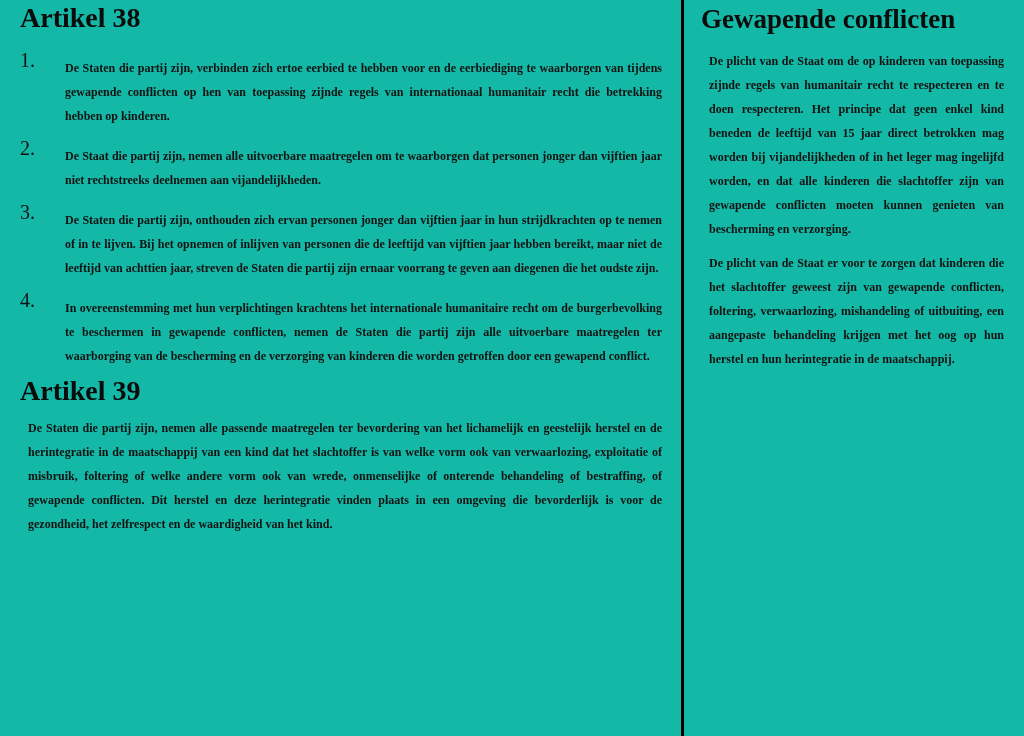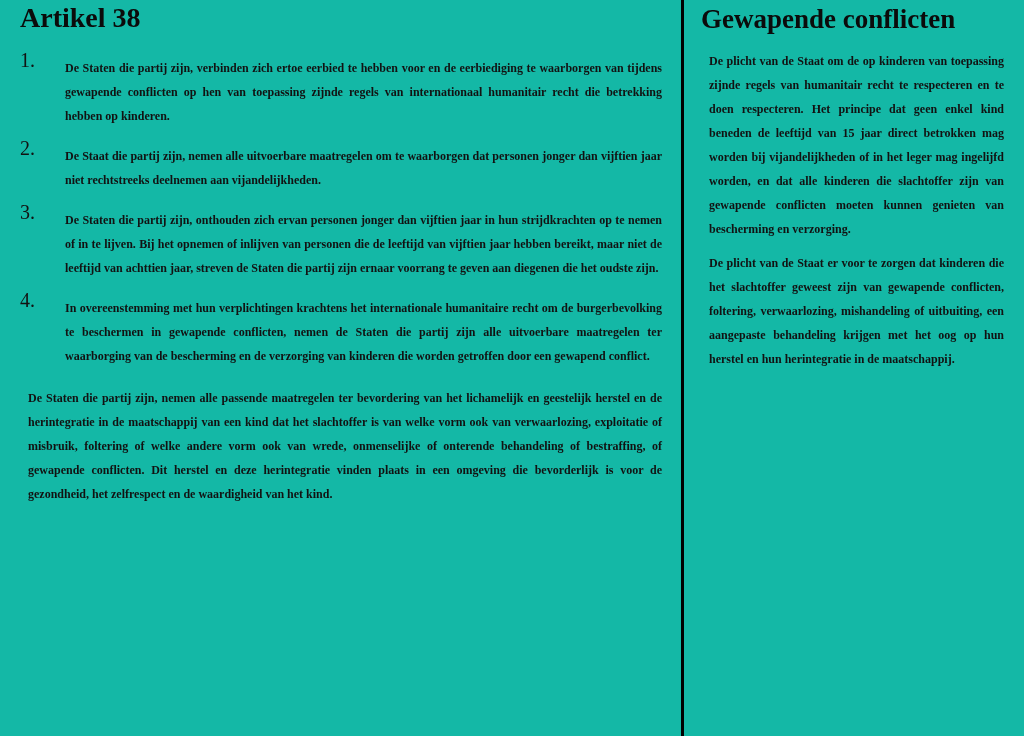--- a/index.html
+++ b/index.html
@@ -112,20 +112,21 @@
         <div class="body-text itext">De Staten die partij zijn, onthouden zich ervan personen jonger dan vijftien jaar in hun strijdkrachten op te nemen of in te lijven. Bij het opnemen of inlijven van personen die de leeftijd van vijftien jaar hebben bereikt, maar niet de leeftijd van achttien jaar, streven de Staten die partij zijn ernaar voorrang te geven aan diegenen die het oudste zijn.</div>
       </div>
 
       <div class="num-item">
         <span class="num">4.</span>
         <div class="body-text itext">In overeenstemming met hun verplichtingen krachtens het internationale humanitaire recht om de burgerbevolking te beschermen in gewapende conflicten, nemen de Staten die partij zijn alle uitvoerbare maatregelen ter waarborging van de bescherming en de verzorging van kinderen die worden getroffen door een gewapend conflict.</div>
       </div>
 
     </div>
 
+    <h1 class="heading heading-a39">Artikel 39</h1>
 
     <div class="body-text para-a39">De Staten die partij zijn, nemen alle passende maatregelen ter bevordering van het lichamelijk en geestelijk herstel en de herintegratie in de maatschappij van een kind dat het slachtoffer is van welke vorm ook van verwaarlozing, exploitatie of misbruik, foltering of welke andere vorm ook van wrede, onmenselijke of onterende behandeling of bestraffing, of gewapende conflicten. Dit herstel en deze herintegratie vinden plaats in een omgeving die bevorderlijk is voor de gezondheid, het zelfrespect en de waardigheid van het kind.</div>
 
   </div>
 
   <div class="divider"></div>
 
   <div class="col-right">
 
     <h1 class="heading heading-top">Gewapende conflicten</h1>

